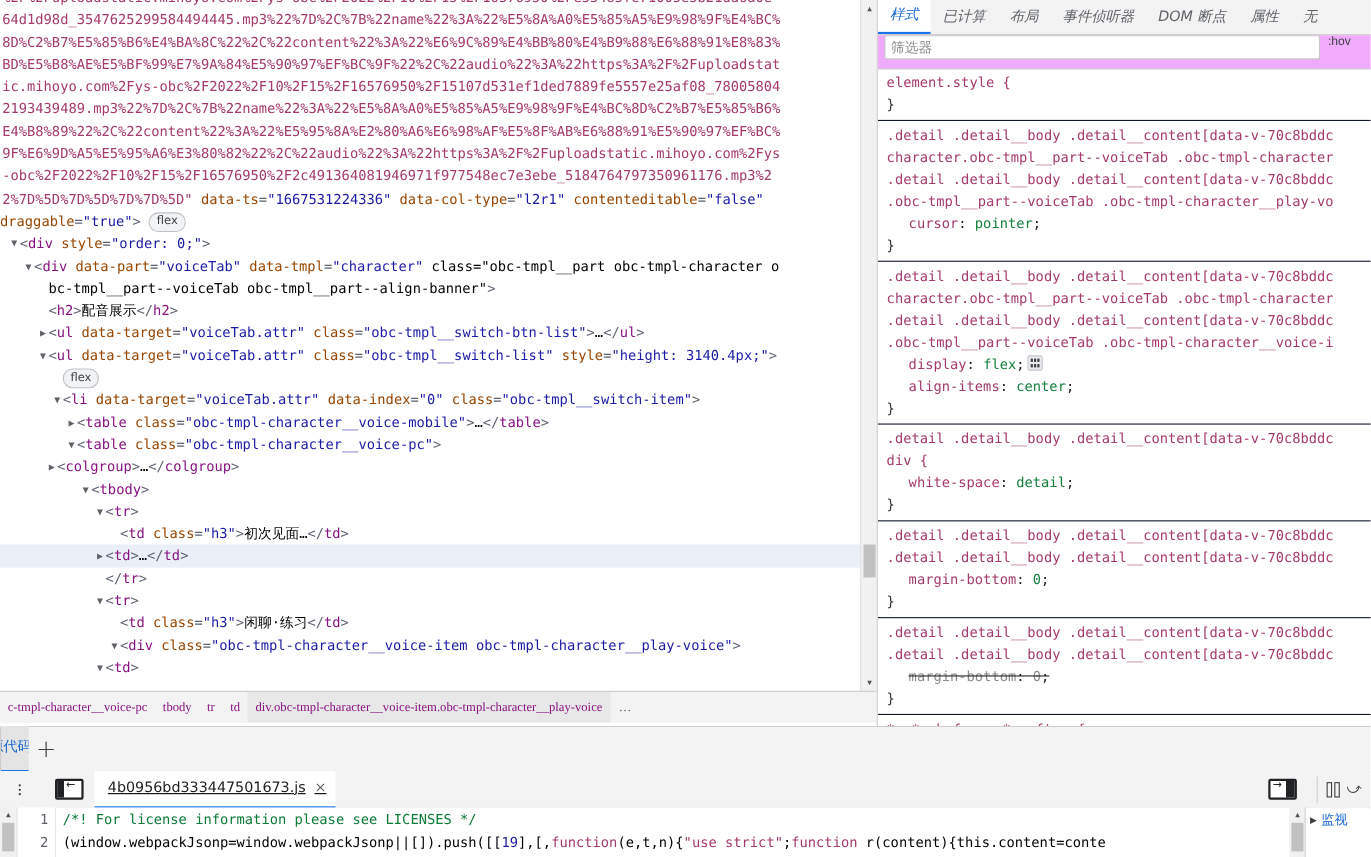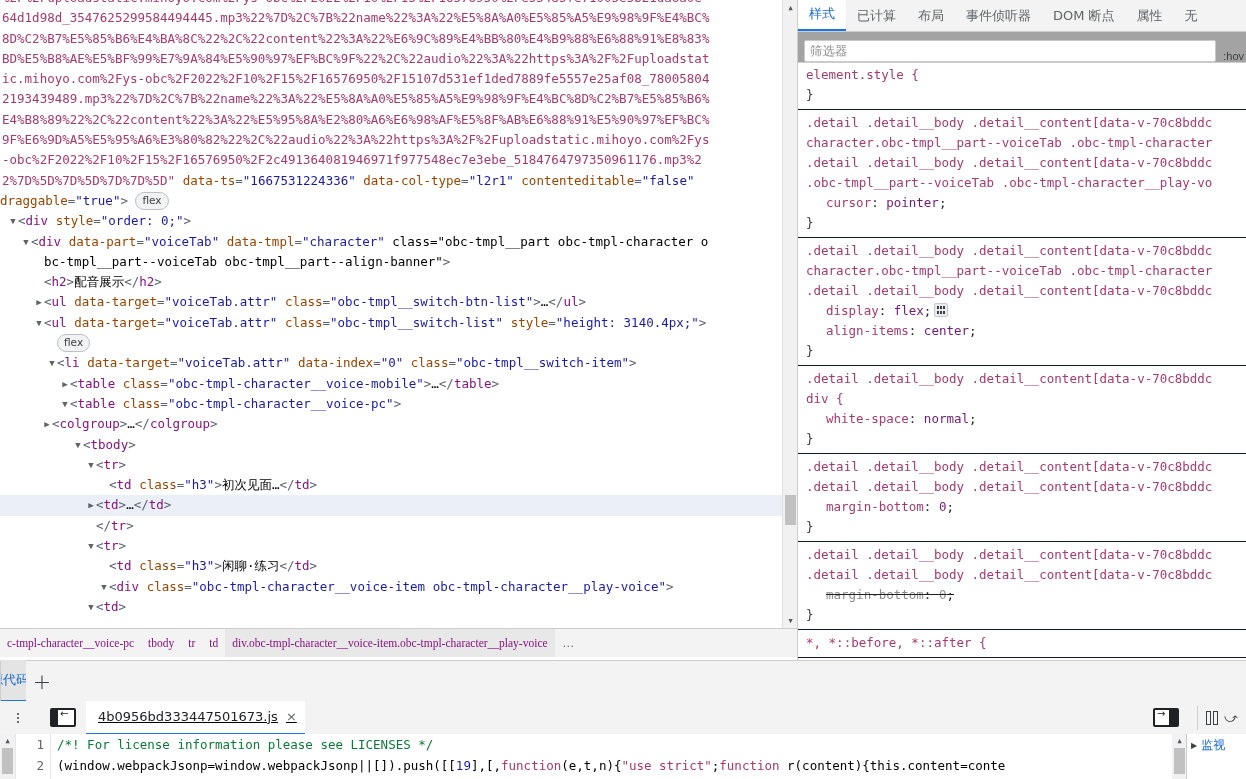--- a/index.html
+++ b/index.html
@@ -57,39 +57,39 @@
   .crumb.active{background:#e8e8e8;color:#881280;}
   .crumb.more{color:#5f6368;padding:0 8px;}
 
   
   .styles-pane{position:absolute;left:797px;top:0;width:449px;height:660px;background:#fff;
     border-left:1px solid #cdcdcd;overflow:hidden;}
   .st-tabs{height:31px;background:#f3f3f3;border-bottom:1px solid #cdcdcd;
     display:flex;align-items:flex-end;overflow:hidden;}
   .st-tab{
     font-family:"DejaVu Sans","Liberation Sans",sans-serif;font-size:13px;color:#5f6368;
-    padding:0 11px;height:30px;line-height:30px;white-space:nowrap;
+    padding:0 11px;height:30px;line-height:30px;white-space:nowrap;font-style:italic;
   }
   .st-tab.active{color:#1967d2;border-bottom:2px solid #1a73e8;background:#fff;height:30px;}
-  .st-filterbar{height:30px;background:#a3a3a3;border-bottom:1px solid #cdcdcd;
-    display:flex;align-items:flex-end;padding:0 0 0 6px;}
+  .st-filterbar{height:30px;background:#f0abfc;border-bottom:1px solid #cdcdcd;
+    display:flex;align-items:flex-start;padding:0 16px 0 6px;}
   .st-filter{
     flex:1;height:20px;background:#fff;border:1px solid #c9c9c9;border-radius:2px;
     font-family:"DejaVu Sans","Liberation Sans",sans-serif;font-size:12.5px;color:#8a8a8a;
     padding:0 5px;line-height:20px;margin-right:4px;
   }
   .st-hovbtn{font-family:Liberation Sans, sans-serif;font-size:11px;color:#3c4043;
     padding:0 3px;white-space:nowrap;}
   .st-body{position:absolute;left:0;top:62px;width:449px;height:598px;overflow:hidden;
     font-family:"DejaVu Sans Mono","Liberation Mono",monospace;font-size:12.5px;}
   .rule{border-bottom:1px solid #0f172a;padding:3px 0 4px 8px;}
   .rule .sel-line{color:#a53a6e;line-height:20px;white-space:pre;}
   .rule .decl{color:#222;line-height:20px;white-space:pre;padding-left:20px;}
   .rule .prop{color:#a53a6e;}
-  .rule .val{color:#701a75;}
+  .rule .val{color:#15803d;}
   .rule .brace{color:#333;line-height:20px;}
   .strike{text-decoration:line-through;color:#8c8c8c;}
   .strike .prop,.strike .val{color:#8c8c8c;}
   .flexbadge{
     display:inline-block;width:12px;height:12px;background:#e8eaed;border:1px solid #c6c9cd;
     border-radius:2px;vertical-align:-2px;margin-left:3px;position:relative;
   }
   .flexbadge i{position:absolute;background:#3c4043;}
   .flexbadge i:nth-child(1){left:1.5px;top:1.5px;width:2px;height:3.5px;}
   .flexbadge i:nth-child(2){left:4.8px;top:1.5px;width:2px;height:3.5px;}
@@ -251,28 +251,29 @@
             <div class="sel-line">character.obc-tmpl__part--voiceTab .obc-tmpl-character</div>
             <div class="sel-line">.detail .detail__body .detail__content[data-v-70c8bddc</div>
             <div class="sel-line">.obc-tmpl__part--voiceTab .obc-tmpl-character__play-vo</div>
             <div class="decl"><span class="prop">cursor</span>: <span class="val">pointer</span>;</div>
             <div class="brace">}</div>
           </div>
           <div class="rule">
             <div class="sel-line">.detail .detail__body .detail__content[data-v-70c8bddc</div>
             <div class="sel-line">character.obc-tmpl__part--voiceTab .obc-tmpl-character</div>
             <div class="sel-line">.detail .detail__body .detail__content[data-v-70c8bddc</div>
+            <div class="sel-line">.obc-tmpl__part--voiceTab .obc-tmpl-character__voice-i</div>
             <div class="decl"><span class="prop">display</span>: <span class="val">flex</span>;<span class="flexbadge"><i></i><i></i><i></i><i></i><i></i><i></i></span></div>
             <div class="decl"><span class="prop">align-items</span>: <span class="val">center</span>;</div>
             <div class="brace">}</div>
           </div>
           <div class="rule">
             <div class="sel-line">.detail .detail__body .detail__content[data-v-70c8bddc</div>
             <div class="sel-line">div {</div>
-            <div class="decl"><span class="prop">white-space</span>: <span class="val">normal</span>;</div>
+            <div class="decl"><span class="prop">white-space</span>: <span class="val">detail</span>;</div>
             <div class="brace">}</div>
           </div>
           <div class="rule">
             <div class="sel-line">.detail .detail__body .detail__content[data-v-70c8bddc</div>
             <div class="sel-line">.detail .detail__body .detail__content[data-v-70c8bddc</div>
             <div class="decl"><span class="prop">margin-bottom</span>: <span class="val">0</span>;</div>
             <div class="brace">}</div>
           </div>
           <div class="rule">
             <div class="sel-line">.detail .detail__body .detail__content[data-v-70c8bddc</div>

